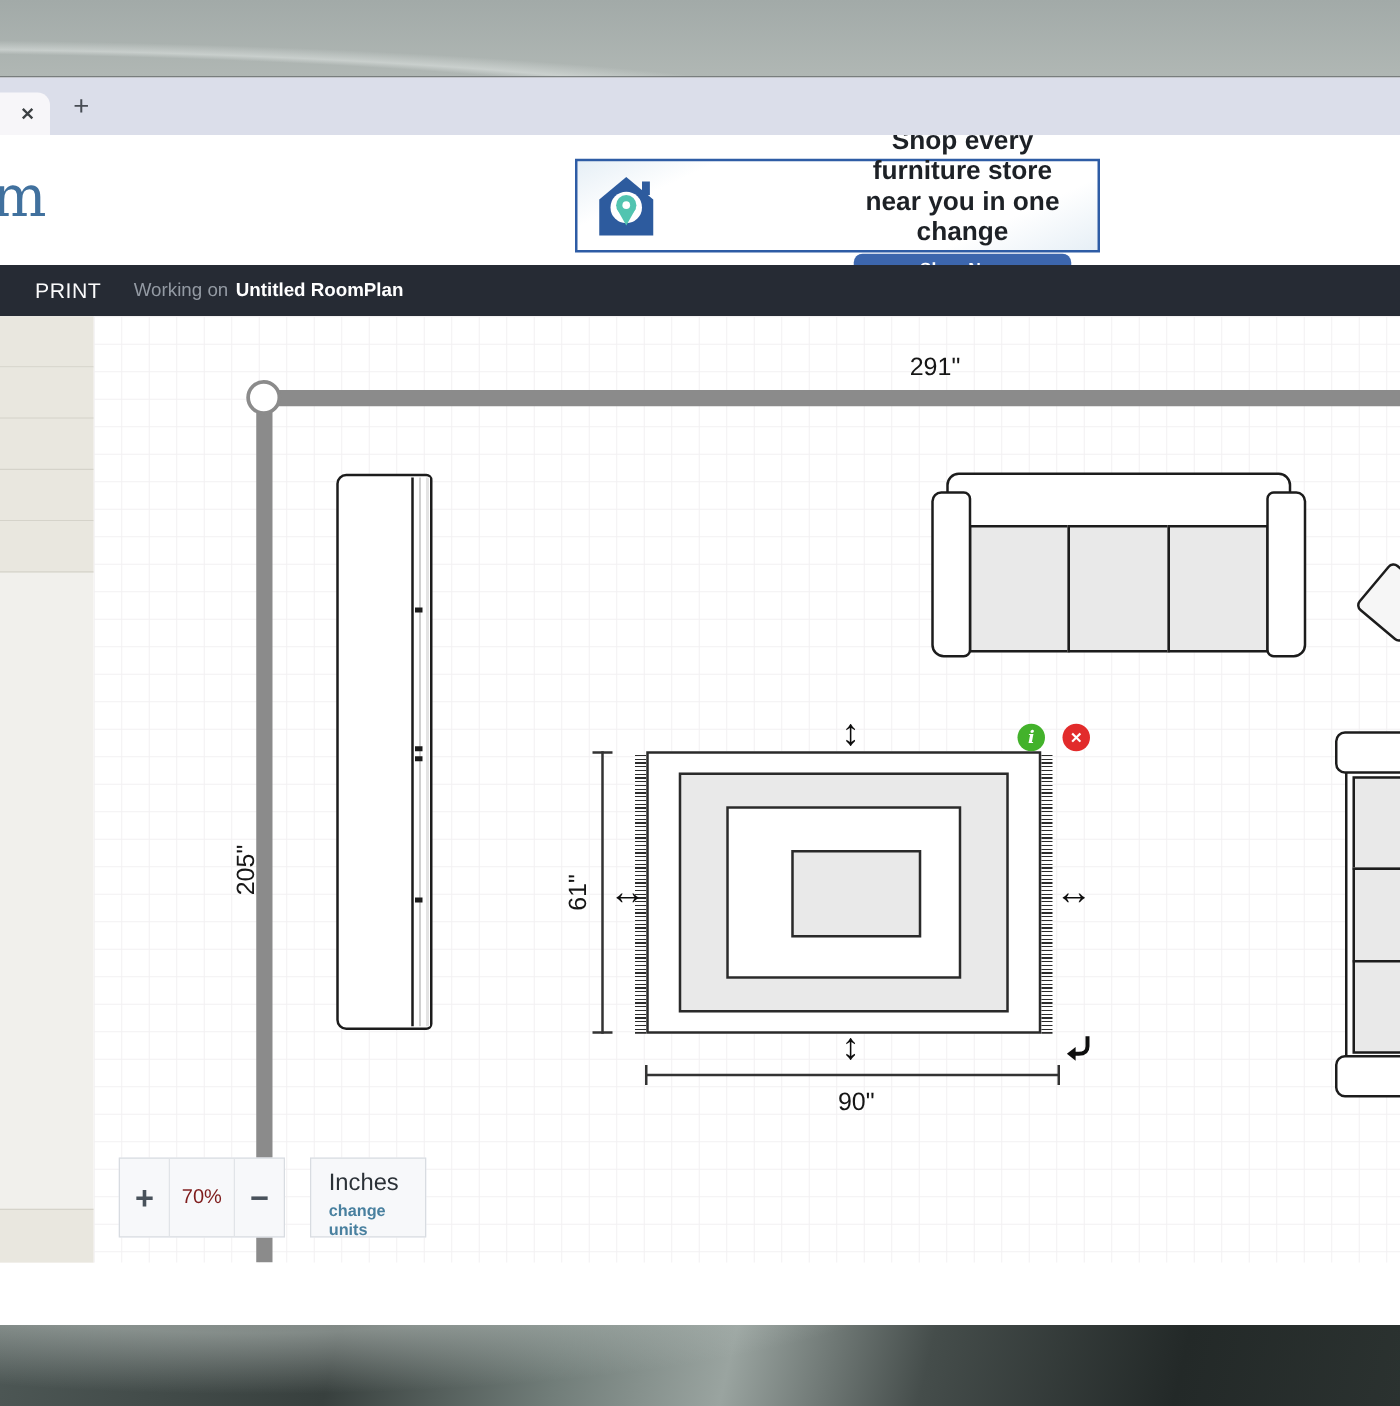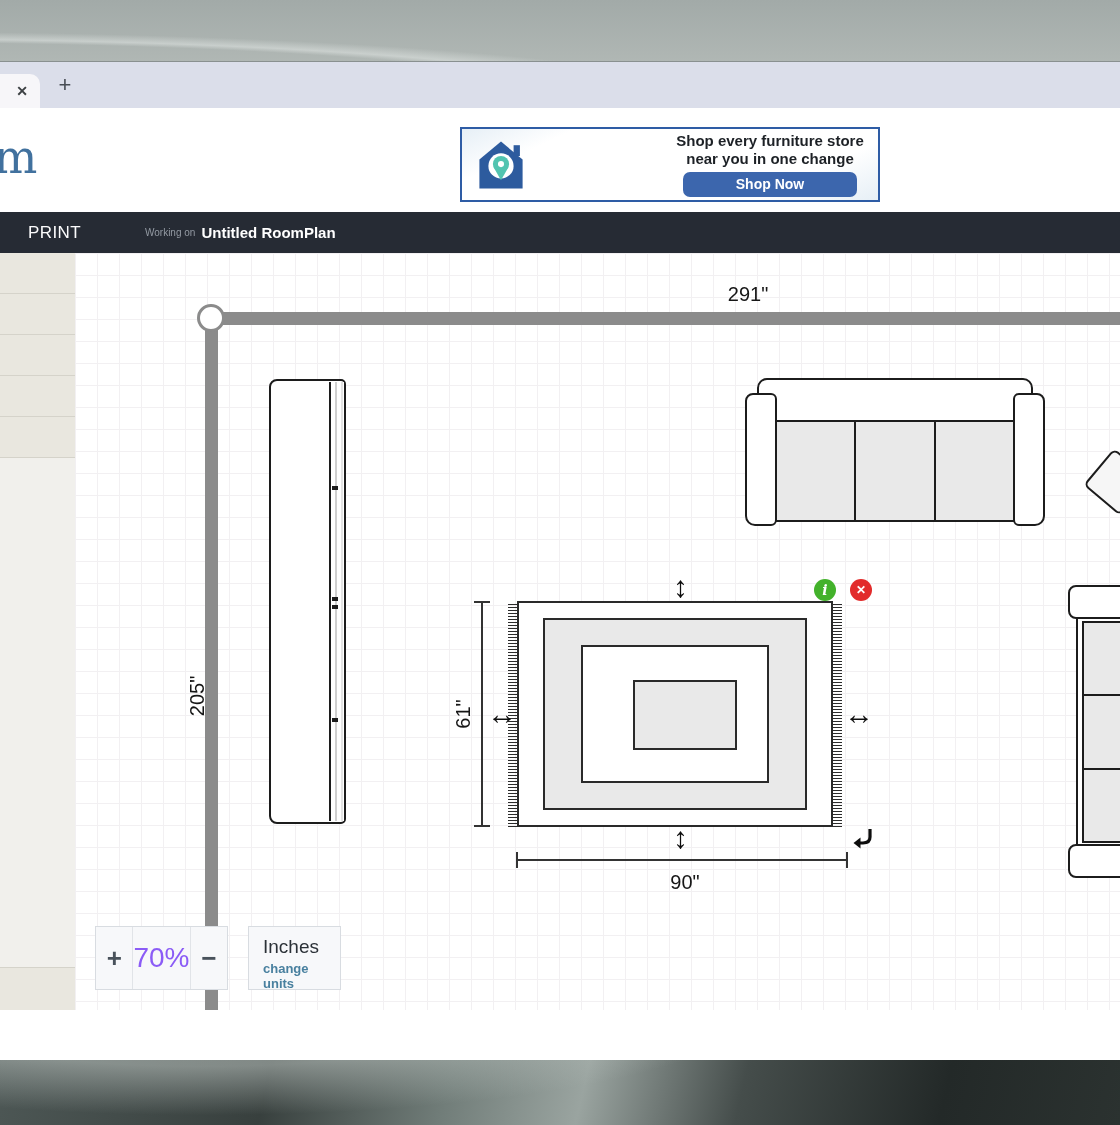--- a/index.html
+++ b/index.html
@@ -51,33 +51,33 @@
     border:2px solid #2e5ca5;
     background:
       linear-gradient(155deg, #e6eff6 0%, rgba(230,239,246,0) 20%),
       linear-gradient(335deg, #e6eff6 0%, rgba(230,239,246,0) 22%),
       #fff;
     display:flex; align-items:center; cursor:pointer;
   }
   .ad-icon { width:54px; height:54px; margin-left:12px; flex:0 0 auto; }
   .ad-brand { margin-left:8px; font-size:25px; font-weight:bold; color:#2a5694; line-height:.98; letter-spacing:.5px; }
   .ad-right { margin-left:auto; margin-right:10px; width:196px; text-align:center; }
-  .ad-headline { font-size:15px; font-weight:bold; color:#1d2126; line-height:1.15; }
+  .ad-headline { font-size:21px; font-weight:bold; color:#1d2126; line-height:1.15; }
   .ad-cta {
     margin-top:5px; width:174px; height:25px; border:none; border-radius:7px;
     background:#3c66ad; color:#fff; font-family:"Liberation Sans",sans-serif;
     font-size:14px; font-weight:bold; cursor:pointer;
   }
 
   
   .appbar {
     height:41px; background:#262b34; display:flex; align-items:center; padding-left:28px;
   }
   .print { font-size:17px; color:#fbfbfc; letter-spacing:.4px; cursor:pointer; }
-  .working { margin-left:64px; font-size:10px; color:#939aa3; }
+  .working { margin-left:26px; font-size:15px; color:#939aa3; }
   .plan { margin-left:6px; font-size:15px; color:#ffffff; font-weight:bold; }
 
   
   .main { display:flex; height:757px; }
   .sidebar { width:75px; background:#f1f0ec; display:flex; flex-direction:column; }
   .side-item { height:41px; background:#e9e7df; border-bottom:1px solid #d5d3ca; }
   .side-spacer { flex:1; }
   .side-bottom { height:43px; background:#e9e7df; border-top:1px solid #d5d3ca; }
 
   .canvas {
@@ -186,21 +186,21 @@
   .lbl-90 { left:570px; top:618px; width:80px; }
 
   
   .ctl-box {
     position:absolute; top:673px; height:64px; background:#f7f8fa;
     border:1px solid #d8dce1; z-index:6;
   }
   .zoom-box { left:20px; width:133px; display:flex; align-items:stretch; }
   .zoom-cell { display:flex; align-items:center; justify-content:center; cursor:pointer; }
   .zoom-plus { width:40px; font-size:26px; font-weight:bold; color:#49525b; border-right:1px solid #e1e4e8; }
-  .zoom-pct { flex:1; font-size:28px; color:#8b5cf6; cursor:default; }
+  .zoom-pct { flex:1; font-size:16px; color:#7f1d1d; cursor:default; }
   .zoom-minus { width:40px; font-size:26px; font-weight:bold; color:#49525b; border-left:1px solid #e1e4e8; }
   .units-box { left:173px; width:93px; padding:9px 0 0 14px; }
   .snap-box { left:318px; width:175px; padding:9px 0 0 14px; }
   .box-title { font-size:19px; color:#2b3137; }
   .box-link { font-size:13px; font-weight:bold; color:#49809f; margin-top:3px; cursor:pointer; }
 </style>
 </head>
 <body>
 
 <div class="screen">

